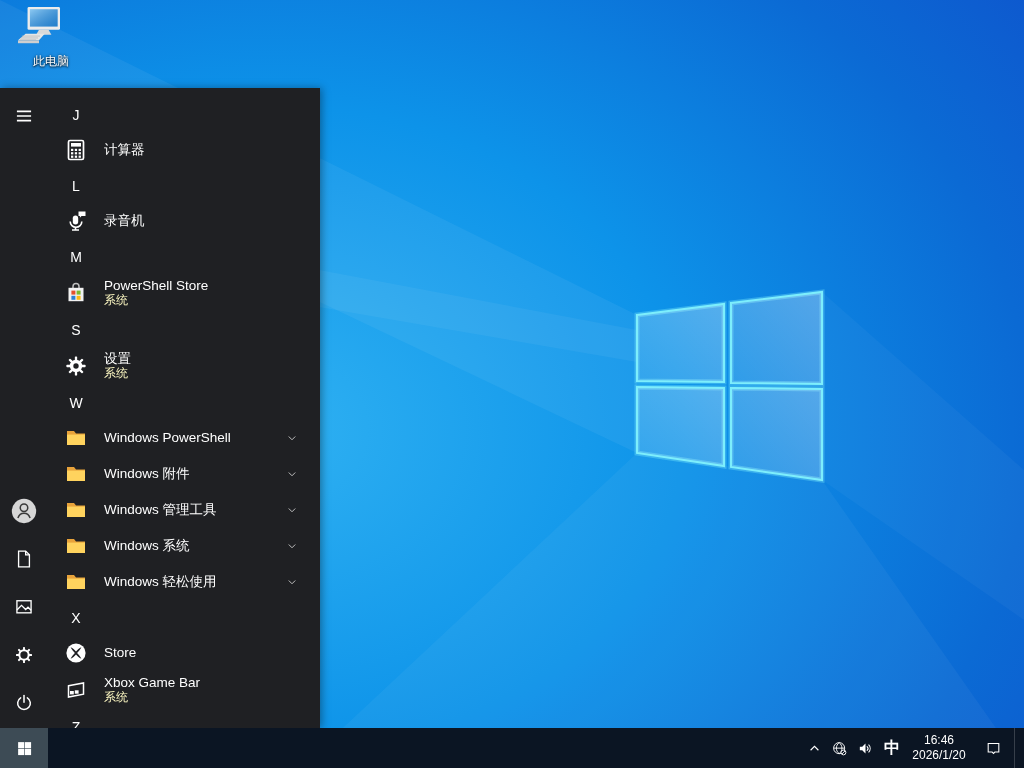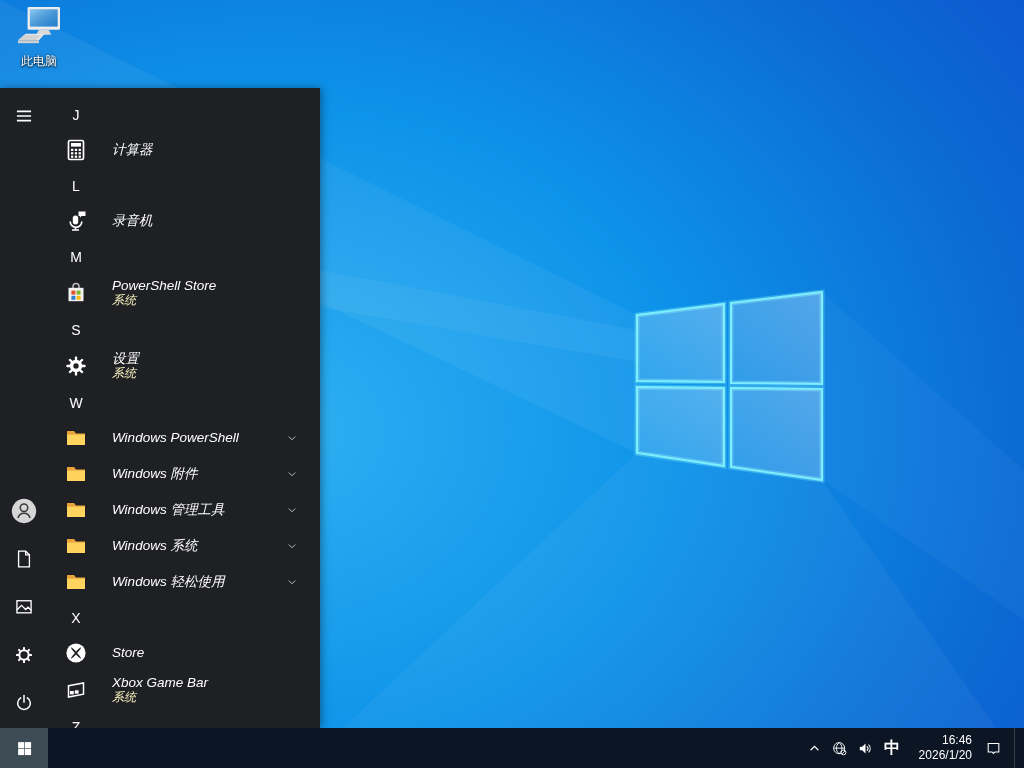--- a/index.html
+++ b/index.html
@@ -16,21 +16,21 @@
     clip-path:polygon(637px 453px, 822px 480px, 1024px 768px, 300px 768px); }
   .beam3 { background:rgba(255,255,255,0.05);
     clip-path:polygon(0px 210px, 637px 330px, 637px 362px, 0px 252px); }
   .beam4 { background:rgba(255,255,255,0.035);
     clip-path:polygon(822px 292px, 1024px 470px, 1024px 620px, 822px 480px); }
   .win-logo-svg { position:absolute; inset:0; }
 
   
   .desktop-icon { position:absolute; left:9px; top:6px; width:60px; text-align:center; cursor:default; }
   .desktop-icon .di-label { display:block; margin-top:1px; font-size:12px; color:#fff;
-    text-shadow:0 1px 2px rgba(0,0,0,.9), 0 0 3px rgba(0,0,0,.6); }
+    text-shadow:0 1px 2px rgba(0,0,0,.9), 0 0 3px rgba(0,0,0,.6);text-align:right; }
 
   
   .start-menu { position:absolute; left:0; top:88px; width:320px; height:640px;
     background:#1f2023; display:flex; color:#fff; box-shadow:2px 0 8px rgba(0,0,0,.35); }
   .rail { width:48px; display:flex; flex-direction:column; flex-shrink:0; }
   .rail .spacer { flex:1; }
   .rail-btn { width:48px; height:48px; display:flex; align-items:center; justify-content:center; cursor:pointer; }
   .rail-btn:first-child { margin-top:4px; }
   .rail-btn:last-child { margin-bottom:1px; }
   .rail-btn svg { width:20px; height:20px; }
@@ -38,40 +38,40 @@
 
   .app-list { flex:1; padding-top:9px; overflow:hidden; }
   .letter-row { height:35px; display:flex; align-items:center; cursor:pointer; }
   .letter-row .letter-box { width:24px; margin-left:16px; text-align:center;
     font-size:14px; color:#fff; }
   .app-row { height:36px; display:flex; align-items:center; cursor:pointer; position:relative; }
   .app-row.two-line { height:38px; }
   .app-icon { width:24px; height:24px; margin-left:16px; flex-shrink:0;
     display:flex; align-items:center; justify-content:center; }
   .app-icon svg { width:24px; height:24px; }
-  .app-text { margin-left:24px; line-height:1.15;font-style:italic; }
+  .app-text { margin-left:16px; line-height:1.15; }
   .app-label { font-size:13.5px; color:#fff; white-space:nowrap; }
   .app-sub { font-size:12px; color:#fef9c3; white-space:nowrap; }
   .chevron { position:absolute; right:22px; top:50%; transform:translateY(-50%); width:12px; height:12px; }
   .chevron svg { width:12px; height:12px; display:block; }
 
   
   .taskbar { position:absolute; left:0; bottom:0; width:1024px; height:40px;
     background:#0b1523; display:flex; align-items:stretch; }
   .start-btn { width:48px; height:40px; background:#3d4b55; display:flex;
     align-items:center; justify-content:center; cursor:pointer; }
   .start-btn svg { width:17px; height:17px; }
   .tb-fill { flex:1; }
   .tray { display:flex; align-items:center; color:#fff; }
   .tray-btn { height:40px; display:flex; align-items:center; justify-content:center; cursor:pointer; }
   .tray-btn svg { width:17px; height:17px; }
   .tb-chevron { width:24px; }
   .tb-globe, .tb-speaker { width:26px; }
   .tb-ime { width:28px; font-size:16px; font-weight:bold; }
-  .tb-clock { width:66px; flex-direction:column; line-height:15px; font-size:12px; text-align:center;align-items:flex-end; }
+  .tb-clock { width:66px; flex-direction:column; line-height:15px; font-size:12px; text-align:center; }
   .tb-action { width:42px; }
   .tb-showdesktop { width:10px; height:40px; border-left:1px solid rgba(255,255,255,.18); cursor:pointer; }
 </style>
 </head>
 <body>
 
 <div class="desktop">
   <div class="beam beam1"></div>
   <div class="beam beam3"></div>
   <div class="beam beam2"></div>

